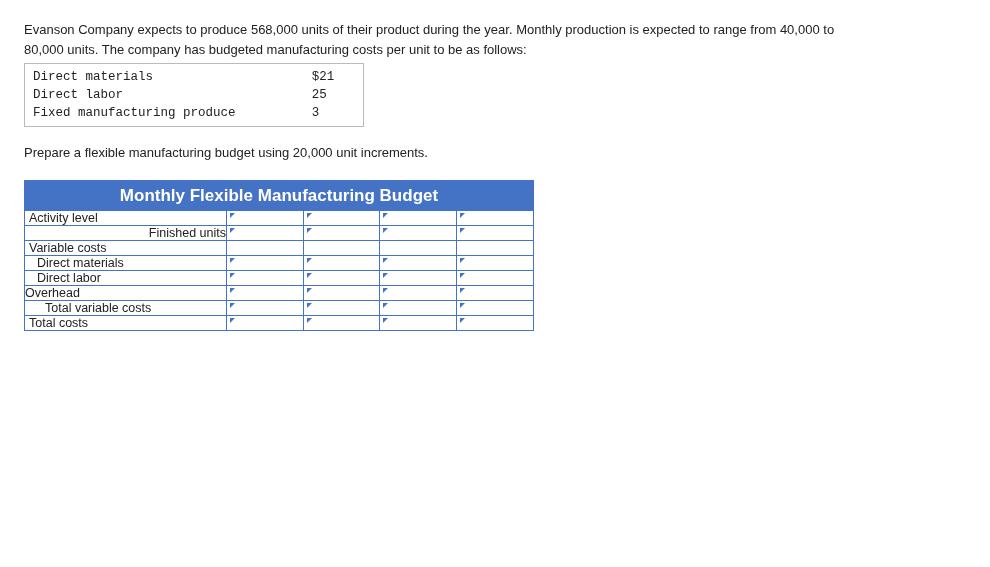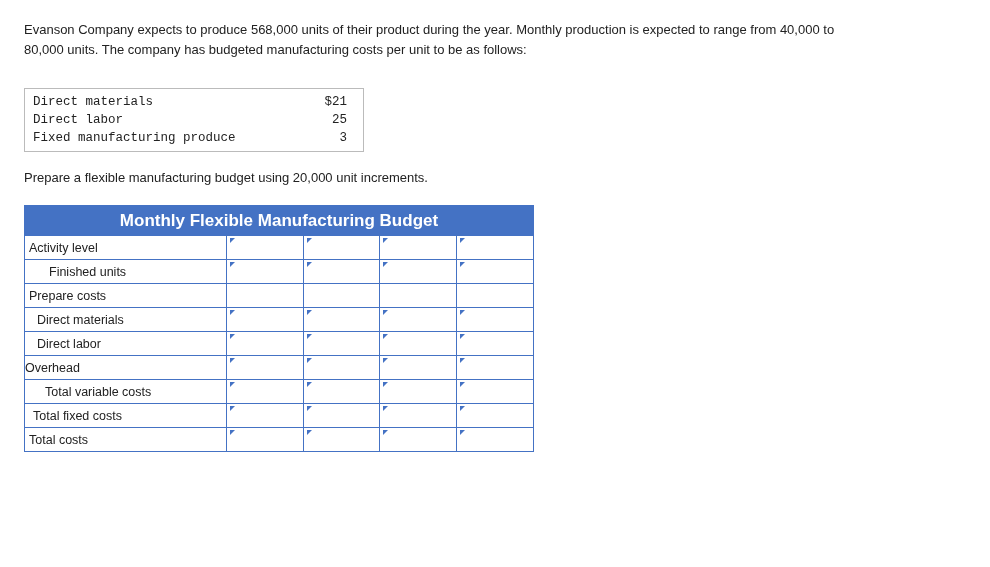--- a/index.html
+++ b/index.html
@@ -7,39 +7,38 @@
       background: #fff;
       font-family: Arial, sans-serif;
       font-size: 13px;
       color: #222;
       padding: 20px 24px;
       width: 990px;
       min-height: 567px;
     }
     .intro-text {
       line-height: 1.55;
-      margin-bottom: 28px;
+      margin-bottom: 3px;
       max-width: 820px;
     }
     .cost-table {
       border: 1px solid #bbb;
       margin-bottom: 18px;
       width: 340px;
     }
     .cost-table table {
       width: 100%;
       border-collapse: collapse;
       font-family: 'Courier New', Courier, monospace;
       font-size: 12.5px;
     }
     .cost-table table td {
       padding: 2px 8px;
     }
     .cost-table table td:last-child {
-      text-align: right;
       padding-right: 16px;
     }
     .cost-table table tr:first-child td {
       padding-top: 6px;
     }
     .cost-table table tr:last-child td {
       padding-bottom: 6px;
     }
 
     .prepare-text {
@@ -69,21 +68,21 @@
 
     .budget-table {
       width: 100%;
       border-collapse: collapse;
       border: 1px solid #4472c4;
       border-top: none;
     }
     .budget-table td, .budget-table th {
       border: 1px solid #4472c4;
       font-size: 12.5px;
-      height: 24px;
+      height: 15px;
     }
     .budget-table .label-col {
       width: 200px;
       padding-left: 4px;
     }
     .budget-table .input-col {
       width: 76px;
     }
     .budget-table .input-cell {
       position: relative;
@@ -147,28 +146,28 @@
     </colgroup>
     <tbody id="budget-table-body">
         <tr>
           <td class="label-col" style="padding-left: 4px; font-weight: normal;">Activity level</td>
           <td class="input-col input-cell" style="position: relative;"><div class="corner-marker"></div><input type="text" style=""></td>
           <td class="input-col input-cell" style="position: relative;"><div class="corner-marker"></div><input type="text" style=""></td>
           <td class="input-col input-cell" style="position: relative;"><div class="corner-marker"></div><input type="text" style=""></td>
           <td class="input-col input-cell" style="position: relative;"><div class="corner-marker"></div><input type="text" style=""></td>
         </tr>
         <tr>
-          <td class="label-col" style="padding-left: 24px;">Finished units</td>
-          <td class="input-col input-cell" style="position: relative;"><div class="corner-marker"></div><input type="text" style=""></td>
-          <td class="input-col input-cell" style="position: relative;"><div class="corner-marker"></div><input type="text" style=""></td>
-          <td class="input-col input-cell" style="position: relative;"><div class="corner-marker"></div><input type="text" style=""></td>
-          <td class="input-col input-cell" style="position: relative;"><div class="corner-marker"></div><input type="text" style=""></td>
-        </tr>
-        <tr>
-          <td class="label-col" style="padding-left: 4px; font-weight: normal;">Prepare costs</td>
+          <td class="label-col" style="padding-left: 24px; text-align: right;">Finished units</td>
+          <td class="input-col input-cell" style="position: relative;"><div class="corner-marker"></div><input type="text" style=""></td>
+          <td class="input-col input-cell" style="position: relative;"><div class="corner-marker"></div><input type="text" style=""></td>
+          <td class="input-col input-cell" style="position: relative;"><div class="corner-marker"></div><input type="text" style=""></td>
+          <td class="input-col input-cell" style="position: relative;"><div class="corner-marker"></div><input type="text" style=""></td>
+        </tr>
+        <tr>
+          <td class="label-col" style="padding-left: 4px; font-weight: normal;">Variable costs</td>
           <td class="input-col"></td>
           <td class="input-col"></td>
           <td class="input-col"></td>
           <td class="input-col"></td>
         </tr>
         <tr>
           <td class="label-col" style="padding-left: 12px;">Direct materials</td>
           <td class="input-col input-cell" style="position: relative;"><div class="corner-marker"></div><input type="text" style=""></td>
           <td class="input-col input-cell" style="position: relative;"><div class="corner-marker"></div><input type="text" style=""></td>
           <td class="input-col input-cell" style="position: relative;"><div class="corner-marker"></div><input type="text" style=""></td>
@@ -183,27 +182,20 @@
         </tr>
         <tr>
           <td class="label-col" style="padding-left: 0;">Overhead</td>
           <td class="input-col input-cell" style="position: relative;"><div class="corner-marker"></div><input type="text" style=""></td>
           <td class="input-col input-cell" style="position: relative;"><div class="corner-marker"></div><input type="text" style=""></td>
           <td class="input-col input-cell" style="position: relative;"><div class="corner-marker"></div><input type="text" style=""></td>
           <td class="input-col input-cell" style="position: relative;"><div class="corner-marker"></div><input type="text" style=""></td>
         </tr>
         <tr>
           <td class="label-col" style="padding-left: 20px;">Total variable costs</td>
-          <td class="input-col input-cell" style="position: relative;"><div class="corner-marker"></div><input type="text" style=""></td>
-          <td class="input-col input-cell" style="position: relative;"><div class="corner-marker"></div><input type="text" style=""></td>
-          <td class="input-col input-cell" style="position: relative;"><div class="corner-marker"></div><input type="text" style=""></td>
-          <td class="input-col input-cell" style="position: relative;"><div class="corner-marker"></div><input type="text" style=""></td>
-        </tr>
-        <tr>
-          <td class="label-col" style="padding-left: 8px;">Total fixed costs</td>
           <td class="input-col input-cell" style="position: relative;"><div class="corner-marker"></div><input type="text" style=""></td>
           <td class="input-col input-cell" style="position: relative;"><div class="corner-marker"></div><input type="text" style=""></td>
           <td class="input-col input-cell" style="position: relative;"><div class="corner-marker"></div><input type="text" style=""></td>
           <td class="input-col input-cell" style="position: relative;"><div class="corner-marker"></div><input type="text" style=""></td>
         </tr>
         <tr>
           <td class="label-col" style="padding-left: 4px;">Total costs</td>
           <td class="input-col input-cell" style="position: relative;"><div class="corner-marker"></div><input type="text" style=""></td>
           <td class="input-col input-cell" style="position: relative;"><div class="corner-marker"></div><input type="text" style=""></td>
           <td class="input-col input-cell" style="position: relative;"><div class="corner-marker"></div><input type="text" style=""></td>

